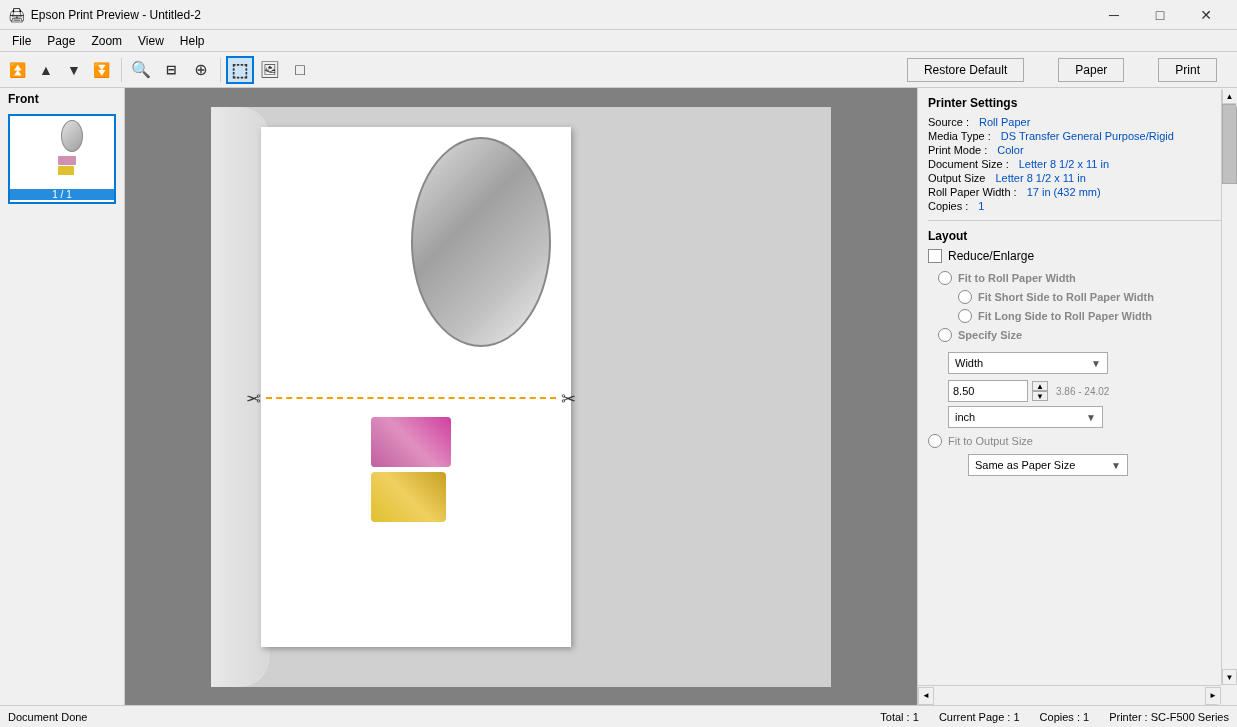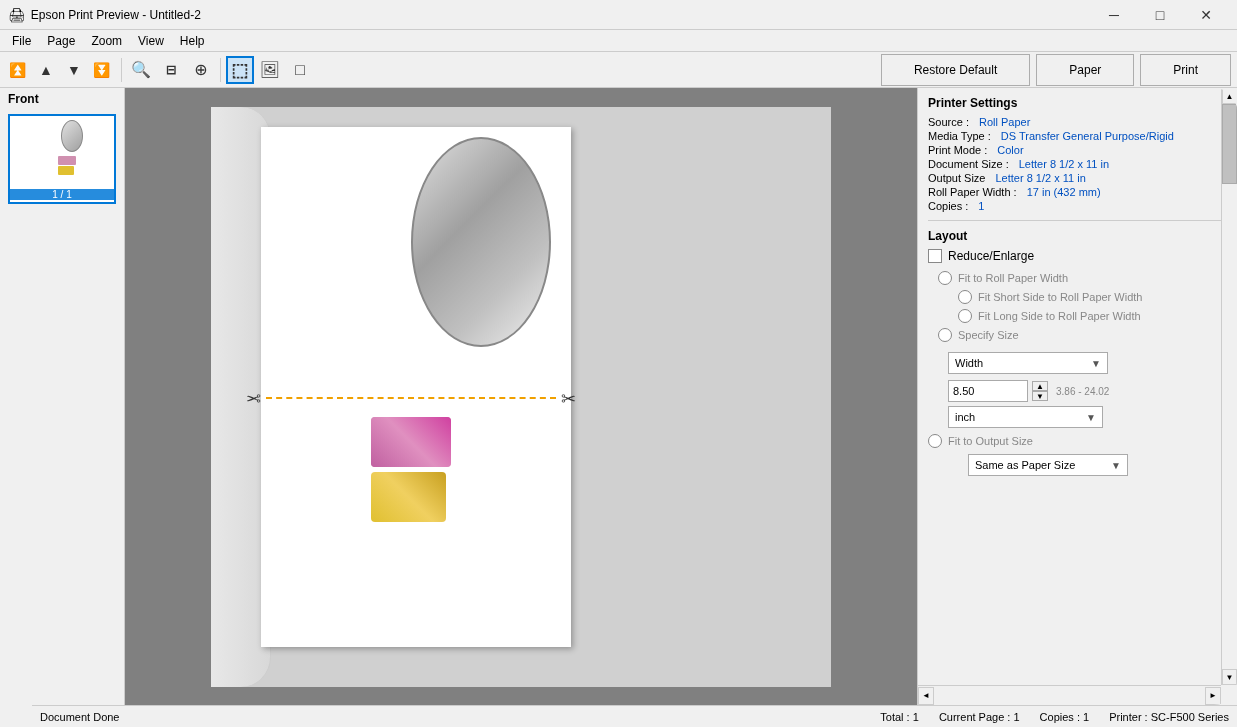--- a/index.html
+++ b/index.html
@@ -58,26 +58,26 @@
       border: 1px solid transparent;
       cursor: pointer;
       background: transparent;
       font-size: 14px;
       color: #333;
     }
     .toolbar-btn.active { border-color: #0078d7; background: #cce4f7; }
     .toolbar-separator { width: 1px; height: 24px; background: #ccc; margin: 0 3px; }
     .toolbar-spacer { flex: 1; }
     .toolbar-action-btn {
-      height: 32px; padding: 0 32px;
+      height: 24px; padding: 0 16px;
       border: 1px solid #adadad;
       background: #f0f0f0;
       cursor: pointer;
       font-size: 12px;
-      margin: 0 2px;
+      margin: 0 16px;
     }
 
     
     .main-area {
       display: flex;
       flex: 1;
       overflow: hidden;
       border-radius: 23px;
     }
 
@@ -232,21 +232,21 @@
     
     .checkbox-row {
       display: flex; align-items: center; gap: 6px; margin-bottom: 8px;
     }
     .cb-box {
       width: 14px; height: 14px; border: 1px solid #888; background: #fff; flex-shrink: 0; display: flex; align-items: center; justify-content: center; cursor: pointer;
     }
     .cb-label { font-size: 12px; }
 
     
-    .radio-group { margin-left: 10px; display: flex; flex-direction: column; gap: 5px; margin-bottom: 10px; }
+    .radio-group { margin-left: 10px; display: flex; flex-direction: column; gap: 5px; margin-bottom: 10px; font-weight: bold; }
     .radio-row { display: flex; align-items: center; gap: 6px; }
     .radio-btn {
       width: 14px; height: 14px; border-radius: 50%; border: 1px solid #888; background: #fff; flex-shrink: 0; display: flex; align-items: center; justify-content: center; cursor: pointer;
     }
     .radio-label { font-size: 11px; color: #888; }
 
     
     .dropdown-row { margin: 6px 0; }
     .dropdown {
       width: 160px; height: 22px;
@@ -310,21 +310,20 @@
       height: 22px;
       background: #f0f0f0;
       border-top: 1px solid #ccc;
       display: flex;
       align-items: center;
       padding: 0 8px;
       flex-shrink: 0;
       font-size: 11px;
       color: #000;
       gap: 20px;
-      margin-left: 32px;
     }
     .status-left { flex: 1; }
 
     
     .nav-arrows { display: flex; gap: 0; }
 
     
     .paper-size-row {
       margin-left: 20px;
       margin-top: 4px;

